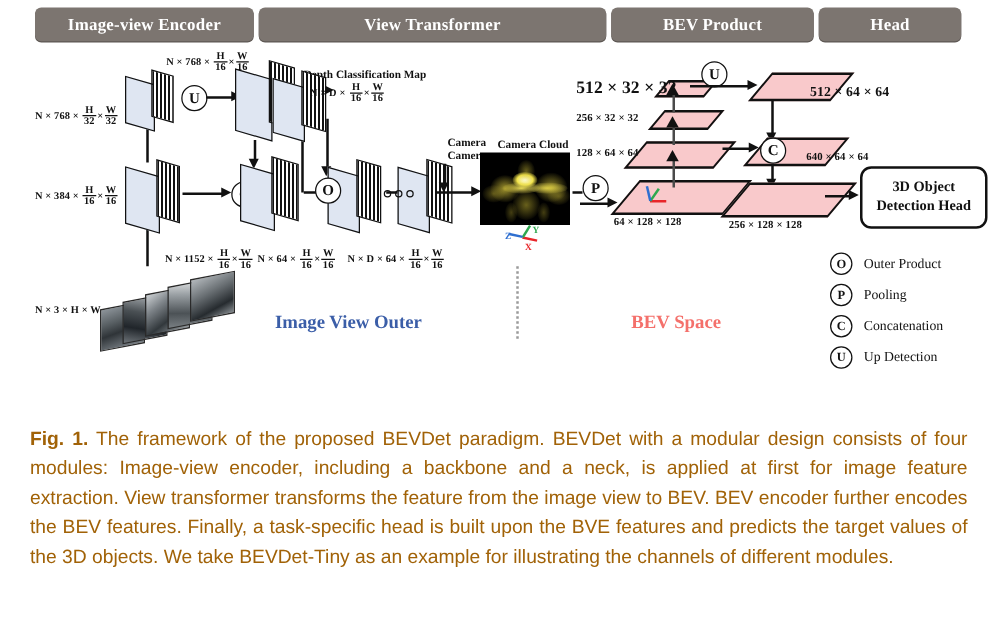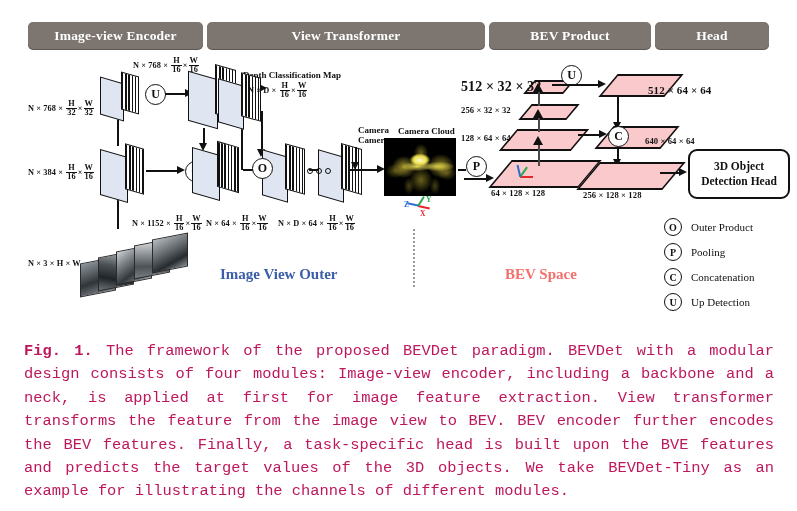--- a/index.html
+++ b/index.html
@@ -1,21 +1,21 @@
 <!DOCTYPE html>
 <html><head>
 <meta charset="utf-8">
 <style>
   html,body{margin:0;padding:0;background:#ffffff;}
   body{width:797px;height:511px;position:relative;overflow:hidden;
        font-family:"Liberation Serif",serif;color:#111;}
-  .fig{position:absolute;left:0;top:16px;width:634px;height:330px;}
+  .fig{position:absolute;left:0;top:0;width:634px;height:330px;}
   .cap{position:absolute;left:24px;top:340px;width:750px;
-       font-family:Liberation Mono, monospace;font-size:15.4px;line-height:1.52;
-       text-align:justify;color:#be185d;}
+       font-family:Liberation Sans, sans-serif;font-size:15.4px;line-height:1.52;
+       text-align:justify;color:#a16207;}
   .cap b{font-weight:bold;}
 
   
   .hdrbar{position:absolute;top:6px;height:27px;background:#7c7570;
           border-radius:5px;box-shadow:0 1px 0 #5d5753;
           display:flex;align-items:center;justify-content:center;}
   .hdrbar span{color:#ffffff;font-weight:bold;font-size:13.5px;
           font-family:"Liberation Serif",serif;letter-spacing:.2px;white-space:nowrap;}
 
   

